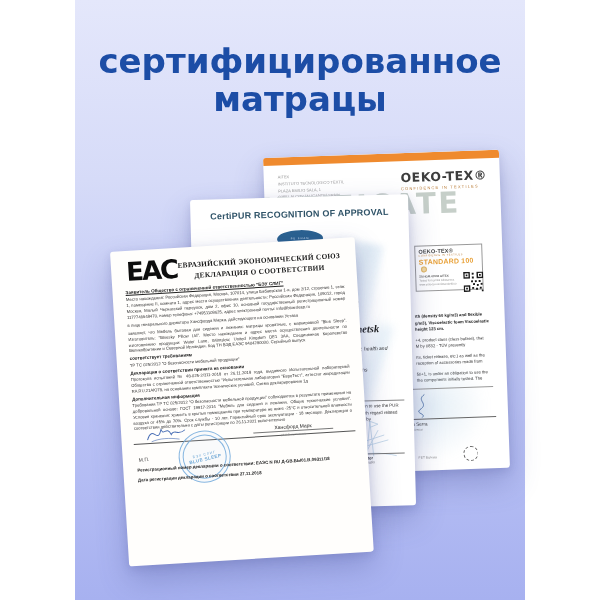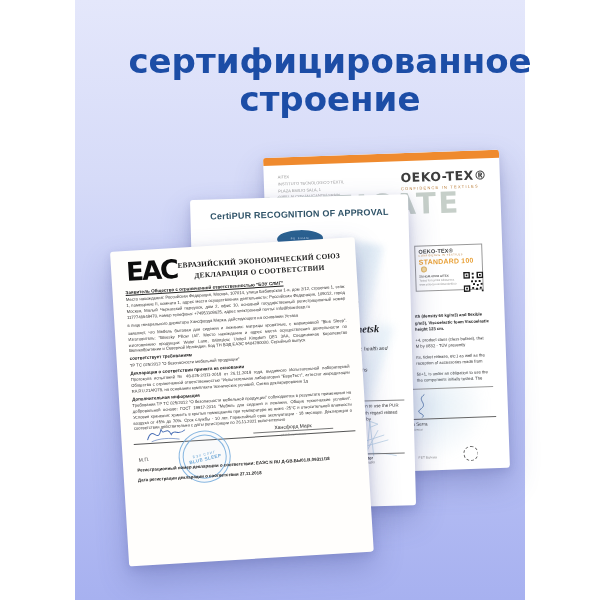--- a/index.html
+++ b/index.html
@@ -10,21 +10,21 @@
   }
   
   .panel{
     position:absolute;left:75px;top:0;width:450px;height:600px;
     background:linear-gradient(180deg,#e4e7fb 0%,#d6dbf8 30%,#bcc4f5 65%,#a7b1f0 100%);
   }
   
   .title{
     position:absolute;left:75px;top:42px;width:450px;text-align:center;
     color:#1c4da6;font-family:"DejaVu Sans",sans-serif;font-weight:800;
-    font-size:34px;line-height:1.12;letter-spacing:0px;margin-left:30px;
+    font-size:34px;line-height:1.12;letter-spacing:0px;
   }
   
   .doc{
     position:absolute;background:#ffffff;border-radius:3px;overflow:hidden;
     box-shadow:0 14px 30px rgba(70,80,150,.32),0 3px 8px rgba(70,80,150,.18);
     transform-origin:top left;
   }
   #doc-oeko{left:263px;top:158px;width:236px;height:318px;transform:rotate(-2deg);z-index:1;}
   #doc-certipur{left:190px;top:200px;width:218px;height:311px;transform:rotate(-1.5deg);z-index:2;}
   #doc-eac{left:110px;top:252px;width:245px;height:315px;transform:rotate(-3.5deg);z-index:3;background:#fffefc;}
@@ -110,21 +110,21 @@
   .eac-reg.r1{top:217px;}
   .eac-reg.r2{top:227px;}
 </style>
 </head>
 <body>
 
 <div class="panel"></div>
 
 <div class="title">
   <div>сертифицированное</div>
-  <div>строение</div>
+  <div>матрацы</div>
 </div>
 
 <div class="doc" id="doc-oeko">
   <div class="ot-bar"></div>
   <div class="ot-issuer">
     <div>AITEX</div>
     <div>INSTITUTO TECNOLOGICO TEXTIL</div>
     <div>PLAZA EMILIO SALA, 1</div>
     <div>03801 ALCOY (ALICANTE) SPAIN</div>
   </div>

